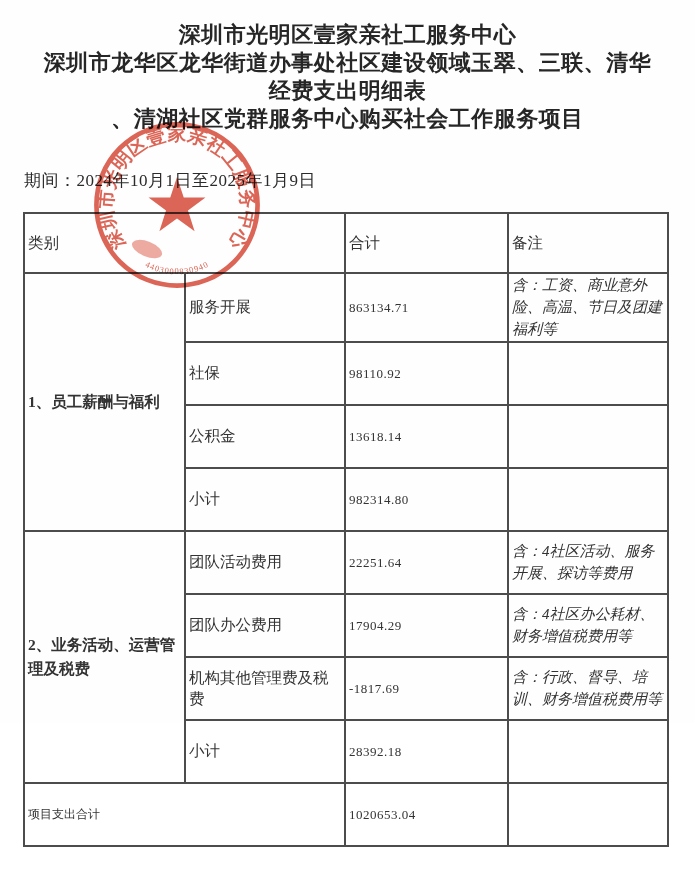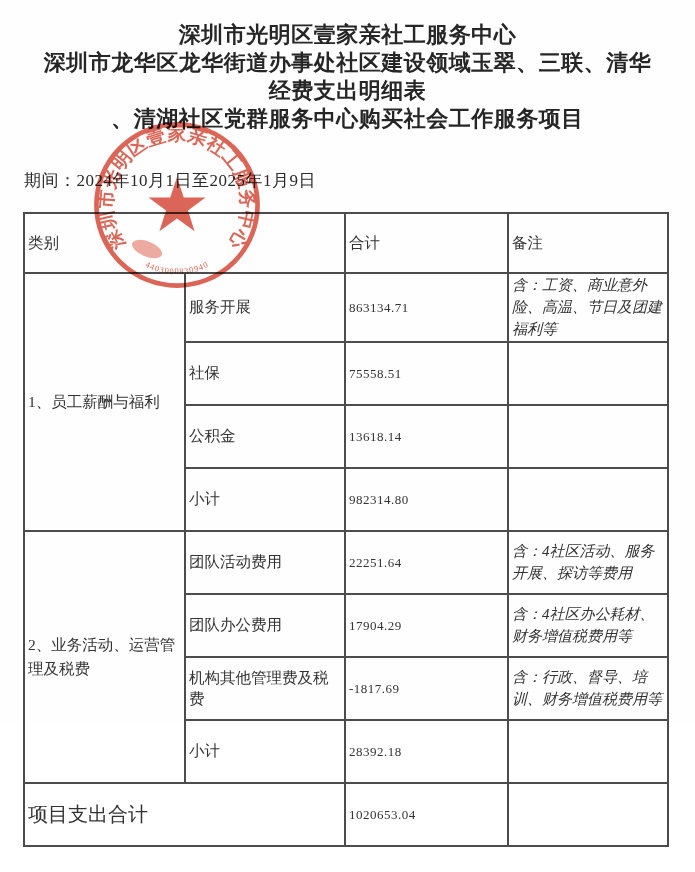--- a/index.html
+++ b/index.html
@@ -30,24 +30,24 @@
     font-size:15.5px;color:#333;
   }
   table.expense td{
     border:2px solid var(--table-border,#4c4c4c);
     vertical-align:middle;
     padding:1px 3px;
     overflow:hidden;
   }
   tr.head-row{height:60px;}
   tr.data-row{height:63px;}
-  td.group-cell{line-height:1.55;}
+  td.group-cell{line-height:1.55;font-weight:bold;}
   td.amount-cell{letter-spacing:0.5px;font-size:13px;}
   td.remark-cell{font-size:15px;line-height:1.45;padding:2px 4px;font-style:italic;}
-  td.footer-label{font-size:20px;margin-left:16px;}
+  td.footer-label{font-size:12px;margin-left:16px;}
 
   svg.stamp{
     position:absolute;left:88px;top:116px;
     width:178px;height:178px;
     mix-blend-mode:multiply;
     opacity:0.88;
     pointer-events:none;
     z-index:5;
   }
   .stamp-ring{fill:none;stroke:var(--stamp-color,#d8503e);stroke-width:5;}
@@ -85,21 +85,21 @@
       </tr>
 
       <tr class="data-row">
         <td rowspan="4" class="group-cell">1、员工薪酬与福利</td>
         <td>服务开展</td>
         <td class="amount-cell">863134.71</td>
         <td class="remark-cell">含：工资、商业意外险、高温、节日及团建福利等</td>
       </tr>
       <tr class="data-row">
         <td>社保</td>
-        <td class="amount-cell">75558.51</td>
+        <td class="amount-cell">98110.92</td>
         <td class="remark-cell"></td>
       </tr>
       <tr class="data-row">
         <td>公积金</td>
         <td class="amount-cell">13618.14</td>
         <td class="remark-cell"></td>
       </tr>
       <tr class="data-row">
         <td>小计</td>
         <td class="amount-cell">982314.80</td>

